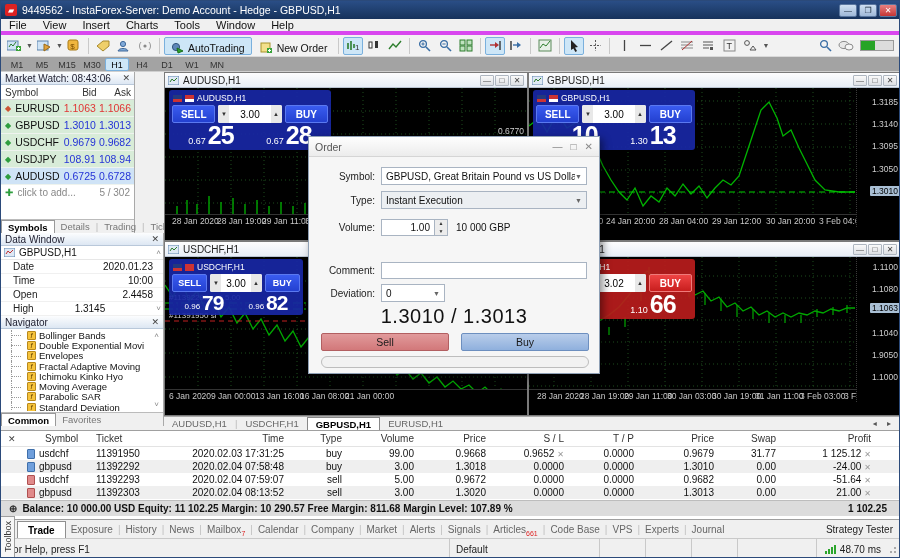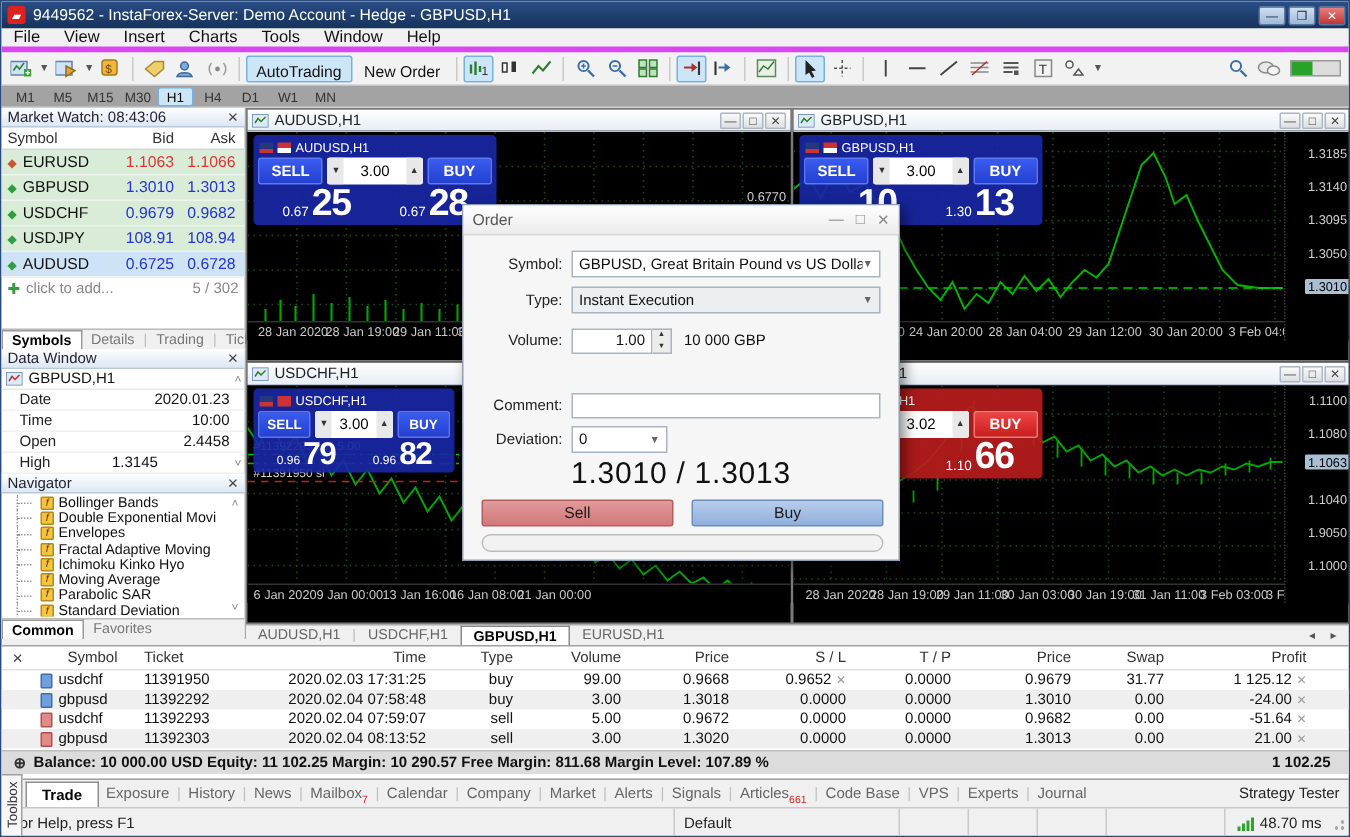--- a/index.html
+++ b/index.html
@@ -23,39 +23,39 @@
   .menubar{left:0;top:18px;width:900px;height:16px;background:#f0f0f0;display:flex;align-items:center;border-bottom:4px solid #d946ef;}
   .menu-item{padding:0 8px;font-size:11px;color:#111;}
 
   
   .toolbar{left:0;top:34px;width:900px;height:22px;background:#f2f2f2;border-bottom:1px solid #d9d9d9;
            display:flex;align-items:center;padding:0 3px;gap:1px;}
   .tb-sep{width:1px;height:16px;background:#c9c9c9;margin:0 3px;}
   .tb-ico{width:20px;height:18px;display:inline-flex;align-items:center;justify-content:center;border:1px solid transparent;border-radius:2px;}
   .tb-ico.active{background:#cde6f7;border-color:#7ab0dd;}
   .tb-ico svg{display:block;}
-  .tb-btn{display:inline-flex;align-items:flex-end;gap:4px;height:18px;padding:0 6px;border:1px solid transparent;border-radius:2px;font-size:10.5px;flex-direction:column;}
+  .tb-btn{display:inline-flex;align-items:flex-end;gap:4px;height:18px;padding:0 6px;border:1px solid transparent;border-radius:2px;font-size:10.5px;}
   .tb-btn.active{background:#cde6f7;border-color:#7ab0dd;}
   .tb-right{margin-left:auto;display:flex;align-items:center;gap:6px;padding-right:4px;}
   .conn-meter{width:34px;height:11px;border:1px solid #9a9a9a;background:#dcdcdc;position:relative;}
   .conn-meter i{position:absolute;left:0;top:0;bottom:0;width:14px;background:#27a427;}
   .drop{font-size:7px;color:#555;margin-left:1px;}
 
   
   .tfbar{left:0;top:56px;width:900px;height:15px;background:#a3a3a3;display:flex;align-items:center;padding-left:4px;gap:1px;border-bottom:1px solid #cfcfcf;}
   .tf{min-width:24px;height:13px;text-align:center;font-size:9px;line-height:12px;color:#333;border:1px solid transparent;border-radius:2px;padding:0 2px;}
   .tf.active{background:#cde6f7;border-color:#7ab0dd;color:#000;}
 
   
   .panel-hdr{height:13px;background:linear-gradient(#fcfdfe,#dde7f3);border-bottom:1px solid #b9c8da;
              font-size:10px;color:#1c3least;color:#223;display:flex;align-items:center;padding:0 4px;}
   .panel-x{margin-left:auto;color:#444;font-size:9px;}
   .left-sec{background:#fff;border-right:1px solid #a9a9a9;}
 
-  .mw{left:0;top:71px;width:163px;height:161px;}
+  .mw{left:0;top:71px;width:134px;height:161px;}
   .mw-head{display:flex;height:15px;border-bottom:1px solid #d7d7d7;font-size:10px;color:#333;align-items:center;}
   .mw-row{display:flex;height:17px;align-items:center;font-size:10.5px;border-bottom:1px solid #eef3ee;}
   .mw-sym{width:77px;padding-left:4px;display:flex;align-items:center;gap:4px;}
   .mw-bid,.mw-ask{width:41px;text-align:right;padding-right:3px;}
   .mw-ico{font-size:8px;}
   .up .mw-bid,.up .mw-ask{color:#2433d6;}
   .dn .mw-bid,.dn .mw-ask{color:#e03535;}
   .g{background:#d8ecd8;} .b{background:#cfe3f6;}
   .mw-add{display:flex;height:15px;align-items:center;color:#888;font-size:10px;padding:0 4px;}
   .mini-tabs{position:absolute;bottom:0;left:0;right:0;height:14px;background:#f0f0f0;border-top:1px solid #bbb;

